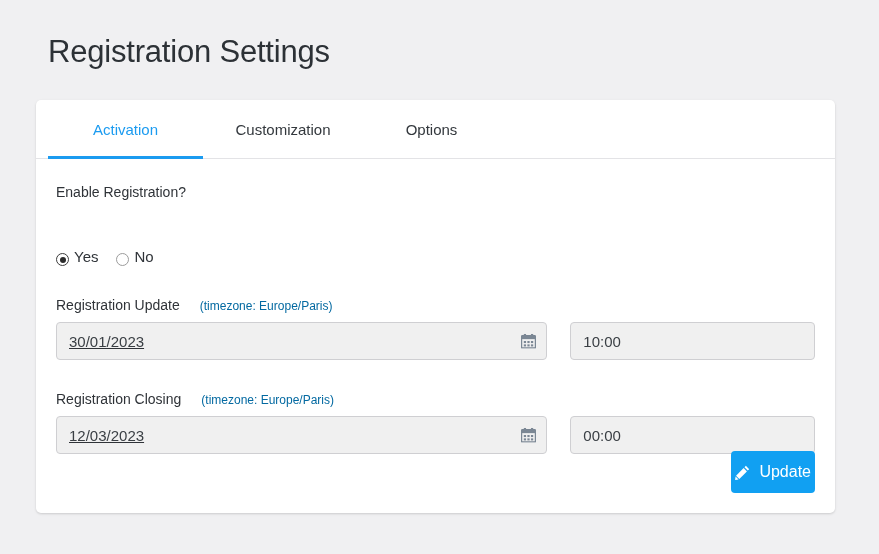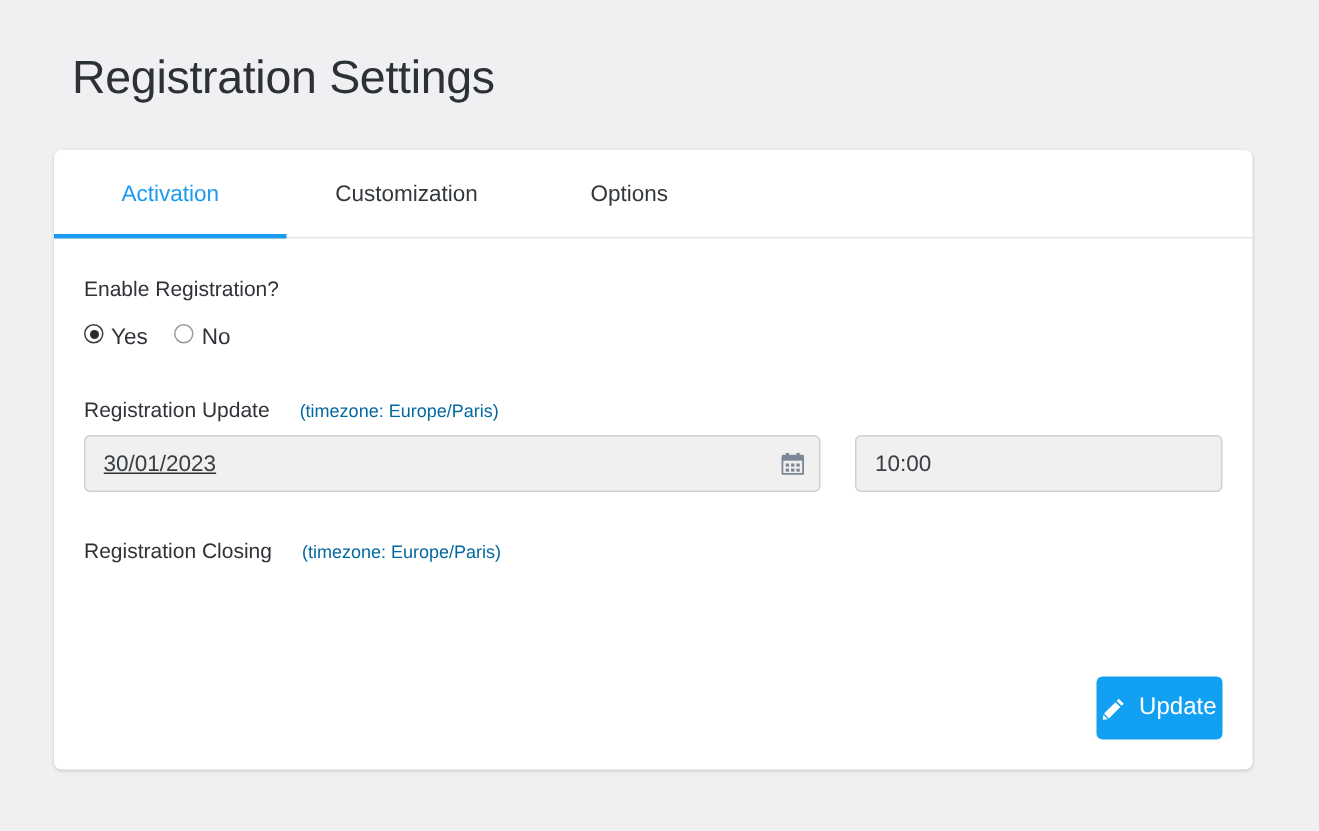--- a/index.html
+++ b/index.html
@@ -40,21 +40,21 @@
     box-shadow: 0 1px 3px rgba(0,0,0,0.10), 0 1px 2px rgba(0,0,0,0.06);
   }
 
   
   .tabs {
     position: relative;
     height: 59px;
     border-bottom: 1px solid #e3e3e6;
     display: flex;
     align-items: stretch;
-    padding-left: 0;
+    padding-left: 12px;
   }
   .tab {
     position: relative;
     display: flex;
     align-items: center;
     justify-content: center;
     font-size: 15px;
     color: #33383d;
     cursor: pointer;
     user-select: none;
@@ -91,23 +91,24 @@
     margin: 0 0 0 0;
   }
 
   .radio-row {
     display: flex;
     align-items: center;
     margin-top: 15px;
   }
   .radio-option {
     display: flex;
-    align-items: flex-start;
+    align-items: flex-end;
     cursor: pointer;
     margin-right: 18px;
+    margin-top: 32px;
   }
   .radio-mark {
     width: 13px;
     height: 13px;
     border-radius: 50%;
     border: 1px solid #9c9c9c;
     background: #ffffff;
     display: inline-block;
     position: relative;
     flex: none;
@@ -270,20 +271,40 @@
         <div class="input-wrap time-wrap">
           <input class="txt-input" type="text" value="10:00" style="">
         </div>
       </div>
     </div>
 
     <div class="datetime-group">
       <div class="group-label">
         <span>Registration Closing</span><span class="tz">(timezone: Europe/Paris)</span>
       </div>
+      <div class="inputs-row">
+        <div class="input-wrap date-wrap">
+          <input class="txt-input" type="text" value="12/03/2023" style="">
+          <svg class="cal-icon" viewBox="0 0 16 16">
+            <rect x="0.5" y="2.5" width="15" height="13" rx="1" fill="#f0f0f0" stroke="#7b8794" stroke-width="1.6"></rect>
+            <rect x="0.5" y="2.5" width="15" height="3.5" fill="#7b8794"></rect>
+            <rect x="3" y="0.5" width="2.4" height="3" fill="#7b8794"></rect>
+            <rect x="10.6" y="0.5" width="2.4" height="3" fill="#7b8794"></rect>
+            <rect x="3" y="8" width="2.4" height="2.2" fill="#7b8794"></rect>
+            <rect x="6.8" y="8" width="2.4" height="2.2" fill="#7b8794"></rect>
+            <rect x="10.6" y="8" width="2.4" height="2.2" fill="#7b8794"></rect>
+            <rect x="3" y="11.6" width="2.4" height="2.2" fill="#7b8794"></rect>
+            <rect x="6.8" y="11.6" width="2.4" height="2.2" fill="#7b8794"></rect>
+            <rect x="10.6" y="11.6" width="2.4" height="2.2" fill="#7b8794"></rect>
+          </svg>
+        </div>
+        <div class="input-wrap time-wrap">
+          <input class="txt-input" type="text" value="00:00" style="">
+        </div>
+      </div>
     </div>
 
   </div>
 
   <div class="card-footer">
     <button class="update-btn">
       <svg class="pencil-icon" viewBox="0 0 16 16">
         <path d="M11.6 0.9 L15.1 4.4 L13.6 5.9 L10.1 2.4 Z" fill="#ffffff"></path>
         <path d="M9.2 3.3 L12.7 6.8 L4.6 14.9 L1.1 11.4 Z" fill="#ffffff"></path>
         <path d="M0.6 12.2 L3.8 15.4 L0.1 15.9 Z" fill="#ffffff"></path>

